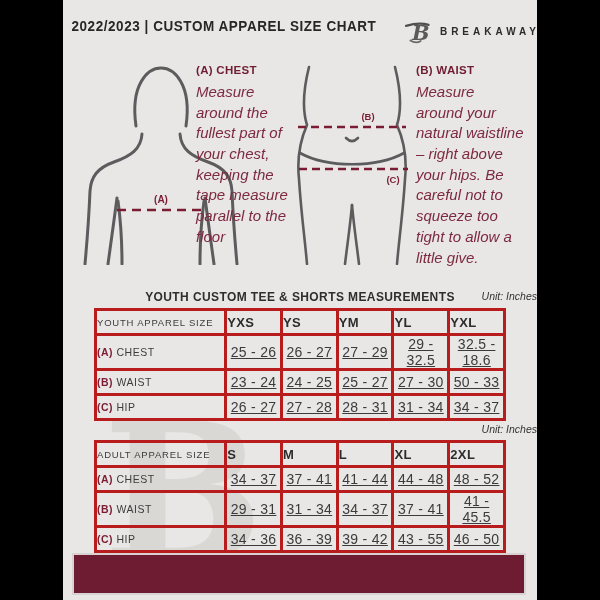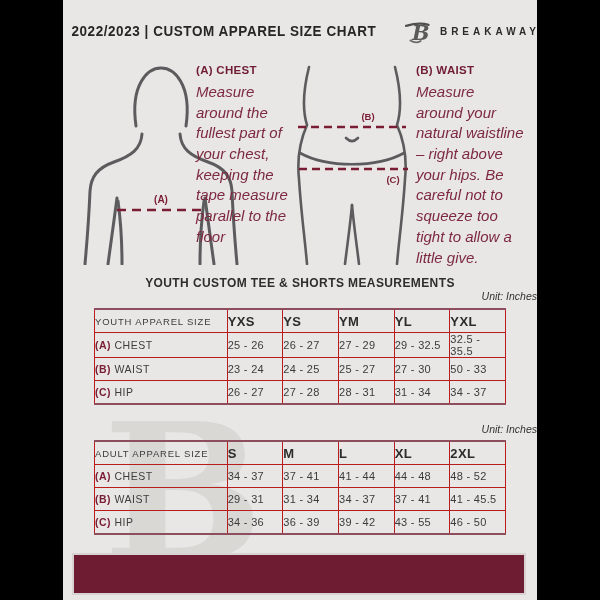--- a/index.html
+++ b/index.html
@@ -1,45 +1,45 @@
 <!DOCTYPE html>
 <html><head>
 <meta charset="utf-8">
 <style>
   html,body{margin:0;padding:0;}
   body{width:600px;height:600px;background:#000;font-family:"Liberation Sans",sans-serif;overflow:hidden;}
   .canvas{position:relative;width:600px;height:600px;background:#000;}
   .page{position:absolute;left:63px;top:0;width:474px;height:600px;background:#e8e7e5;overflow:hidden;}
 
   
-  .header{position:absolute;top:18px;left:0;width:100%;display:flex;align-items:center;justify-content:center;gap:16px;z-index:3;}
+  .header{position:absolute;top:18px;left:0;width:100%;display:flex;justify-content:center;gap:16px;z-index:3;}
   .hdr-title{display:inline-block;font-weight:bold;font-size:14.5px;color:#262626;letter-spacing:0.6px;transform:scaleX(0.93);transform-origin:center;white-space:nowrap;}
   .brand{display:flex;align-items:center;gap:6px;}
   .brand-name{font-weight:bold;font-size:10px;letter-spacing:4px;color:#2b2b2b;}
 
   
   .figure-svg{position:absolute;z-index:1;}
   .guide-block{position:absolute;z-index:2;}
   .guide-heading{font-weight:bold;font-size:11.5px;color:#701c32;letter-spacing:0.3px;margin-bottom:6px;}
   .guide-body{font-style:italic;font-size:15px;line-height:1.38;color:#7d2940;}
 
   
   .sec-title{position:absolute;left:0;width:100%;text-align:center;font-weight:bold;font-size:12px;letter-spacing:0.4px;color:#2e2e2e;z-index:2;}
   .sec-unit{position:absolute;left:0;width:100%;text-align:right;font-style:italic;font-size:10.5px;color:#333;z-index:2;}
 
   
   table.size-table{position:absolute;left:31px;width:412px;border-collapse:collapse;table-layout:fixed;z-index:2;background:transparent;}
-  table.size-table th,table.size-table td{border:1px solid #b91c1c;height:22px;padding:0;}
+  table.size-table th,table.size-table td{border:3px solid #b91c1c;height:22px;padding:0;}
   table.size-table tr{height:22px;}
   table.size-table{border-top:2px solid #8f4e5e;border-bottom:2px solid #8f4e5e;}
   th.th-label{width:32.5%;text-align:left;padding-left:13px;font-weight:normal;font-size:9.5px;letter-spacing:0.8px;color:#3c3c3c;}
   th.th-size{width:13.5%;text-align:left;font-size:13px;font-weight:bold;color:#2c2c2c;letter-spacing:0.4px;}
   td.td-label{text-align:left;padding-left:13px;font-size:10.5px;color:#3c3c3c;letter-spacing:0.5px;}
   td.td-label .prefix{font-weight:bold;color:#7a1c33;}
-  td.td-val{text-align:left;font-size:11px;color:#3b3b3b;letter-spacing:0.3px;}
+  td.td-val{text-align:center;font-size:14px;color:#3b3b3b;letter-spacing:0.3px;text-decoration:underline;}
 
   
   .watermark{position:absolute;left:40px;top:398px;z-index:0;font-family:"DejaVu Serif",serif;font-weight:bold;font-size:190px;line-height:1;color:#d9d8d5;user-select:none;}
 
   
   .footer-bar{position:absolute;left:9px;top:553px;width:450px;height:38px;background:#6e1c31;border:2px solid #d8d2d3;z-index:4;}
 </style>
 </head>
 <body>
 
@@ -91,41 +91,41 @@
 
     <div class="guide-block" style="left:133px;top:64px;width:102px;">
       <div class="guide-heading">(A) CHEST</div>
       <div class="guide-body">Measure around the fullest part of your chest, keeping the tape measure parallel to the floor</div>
     </div>
     <div class="guide-block" style="left:353px;top:64px;width:108px;">
       <div class="guide-heading">(B) WAIST</div>
       <div class="guide-body">Measure around your natural waistline – right above your hips. Be careful not to squeeze too tight to allow a little give.</div>
     </div>
 
-    <div class="sec-title" style="top:276px;">YOUTH CUSTOM TEE &amp; SHORTS MEASUREMENTS</div>
+    <div class="sec-title" style="top:290px;">YOUTH CUSTOM TEE &amp; SHORTS MEASUREMENTS</div>
     <div class="sec-unit" style="top:290px;">Unit: Inches</div>
     <table class="size-table" style="top:308px;">
       <thead>
           <tr>
             <th class="th-label">YOUTH APPAREL SIZE</th>
             <th class="th-size">YXS</th>
             <th class="th-size">YS</th>
             <th class="th-size">YM</th>
             <th class="th-size">YL</th>
             <th class="th-size">YXL</th>
           </tr>
         </thead>
         <tbody>
           <tr>
             <td class="td-label"><span class="prefix">(A)</span><span> CHEST</span></td>
             <td class="td-val">25 - 26</td>
             <td class="td-val">26 - 27</td>
             <td class="td-val">27 - 29</td>
             <td class="td-val">29 - 32.5</td>
-            <td class="td-val">32.5 - 35.5</td>
+            <td class="td-val">32.5 - 18.6</td>
           </tr>
           <tr>
             <td class="td-label"><span class="prefix">(B)</span><span> WAIST</span></td>
             <td class="td-val">23 - 24</td>
             <td class="td-val">24 - 25</td>
             <td class="td-val">25 - 27</td>
             <td class="td-val">27 - 30</td>
             <td class="td-val">50 - 33</td>
           </tr>
           <tr>

